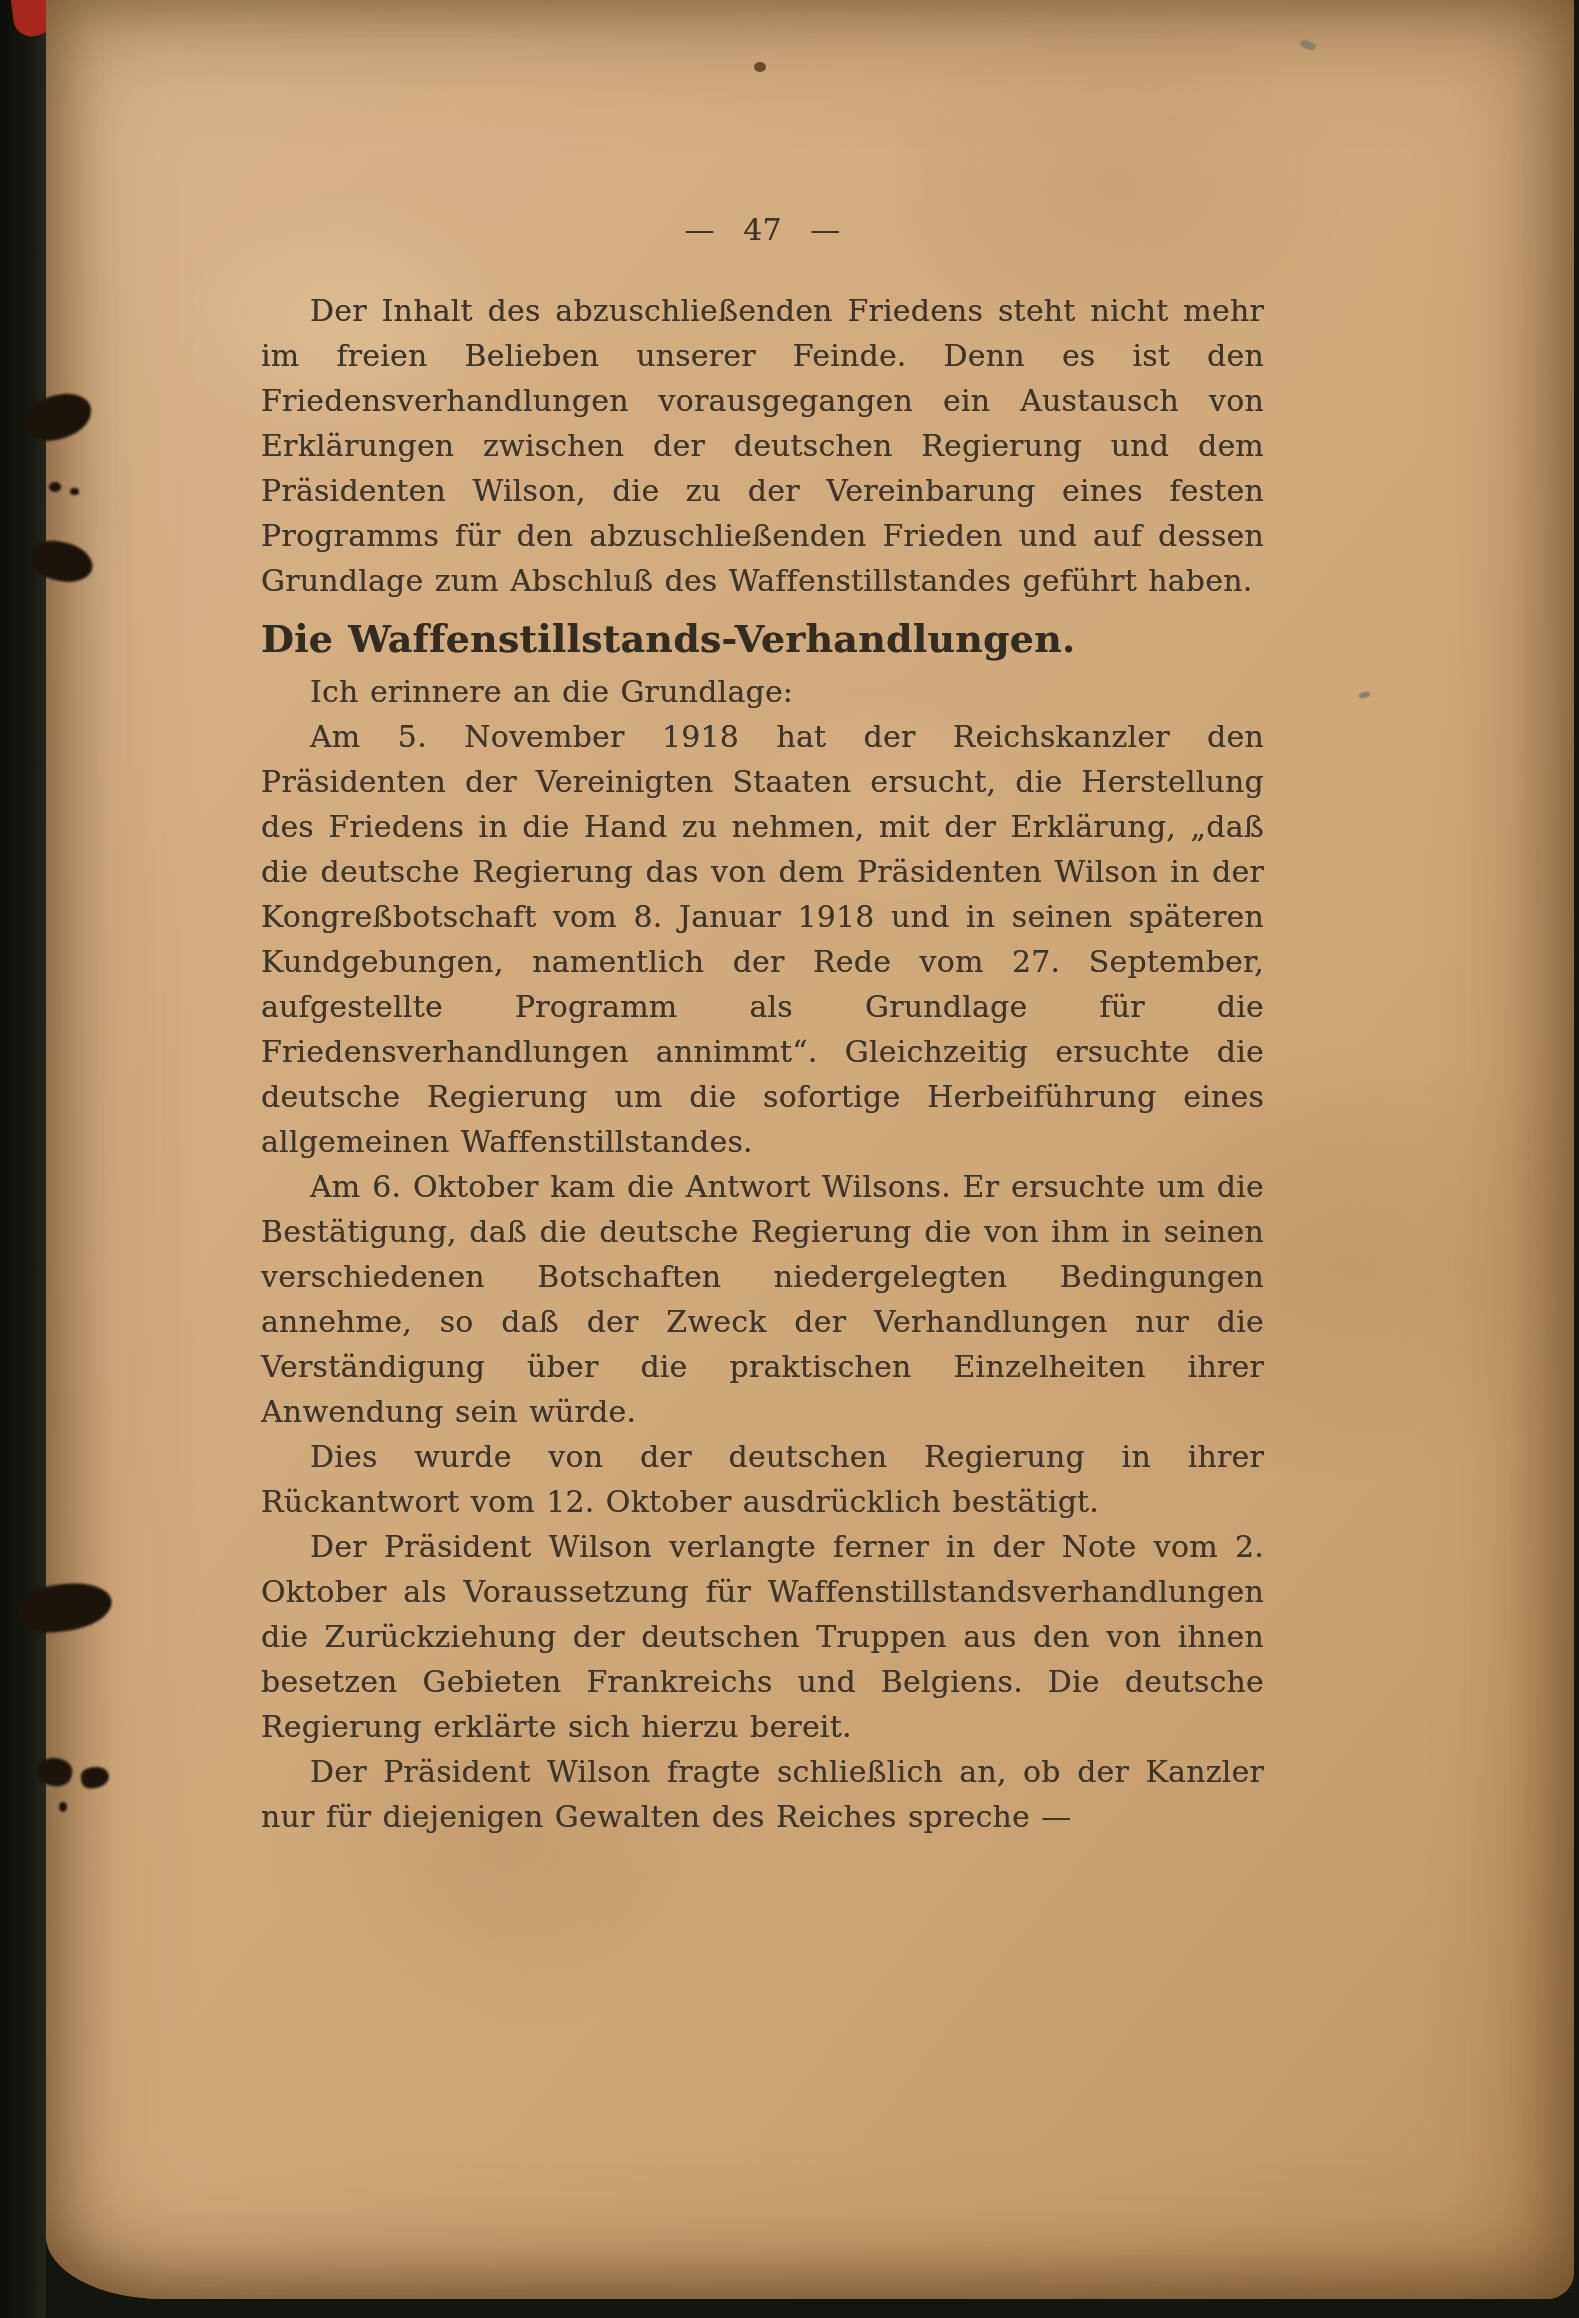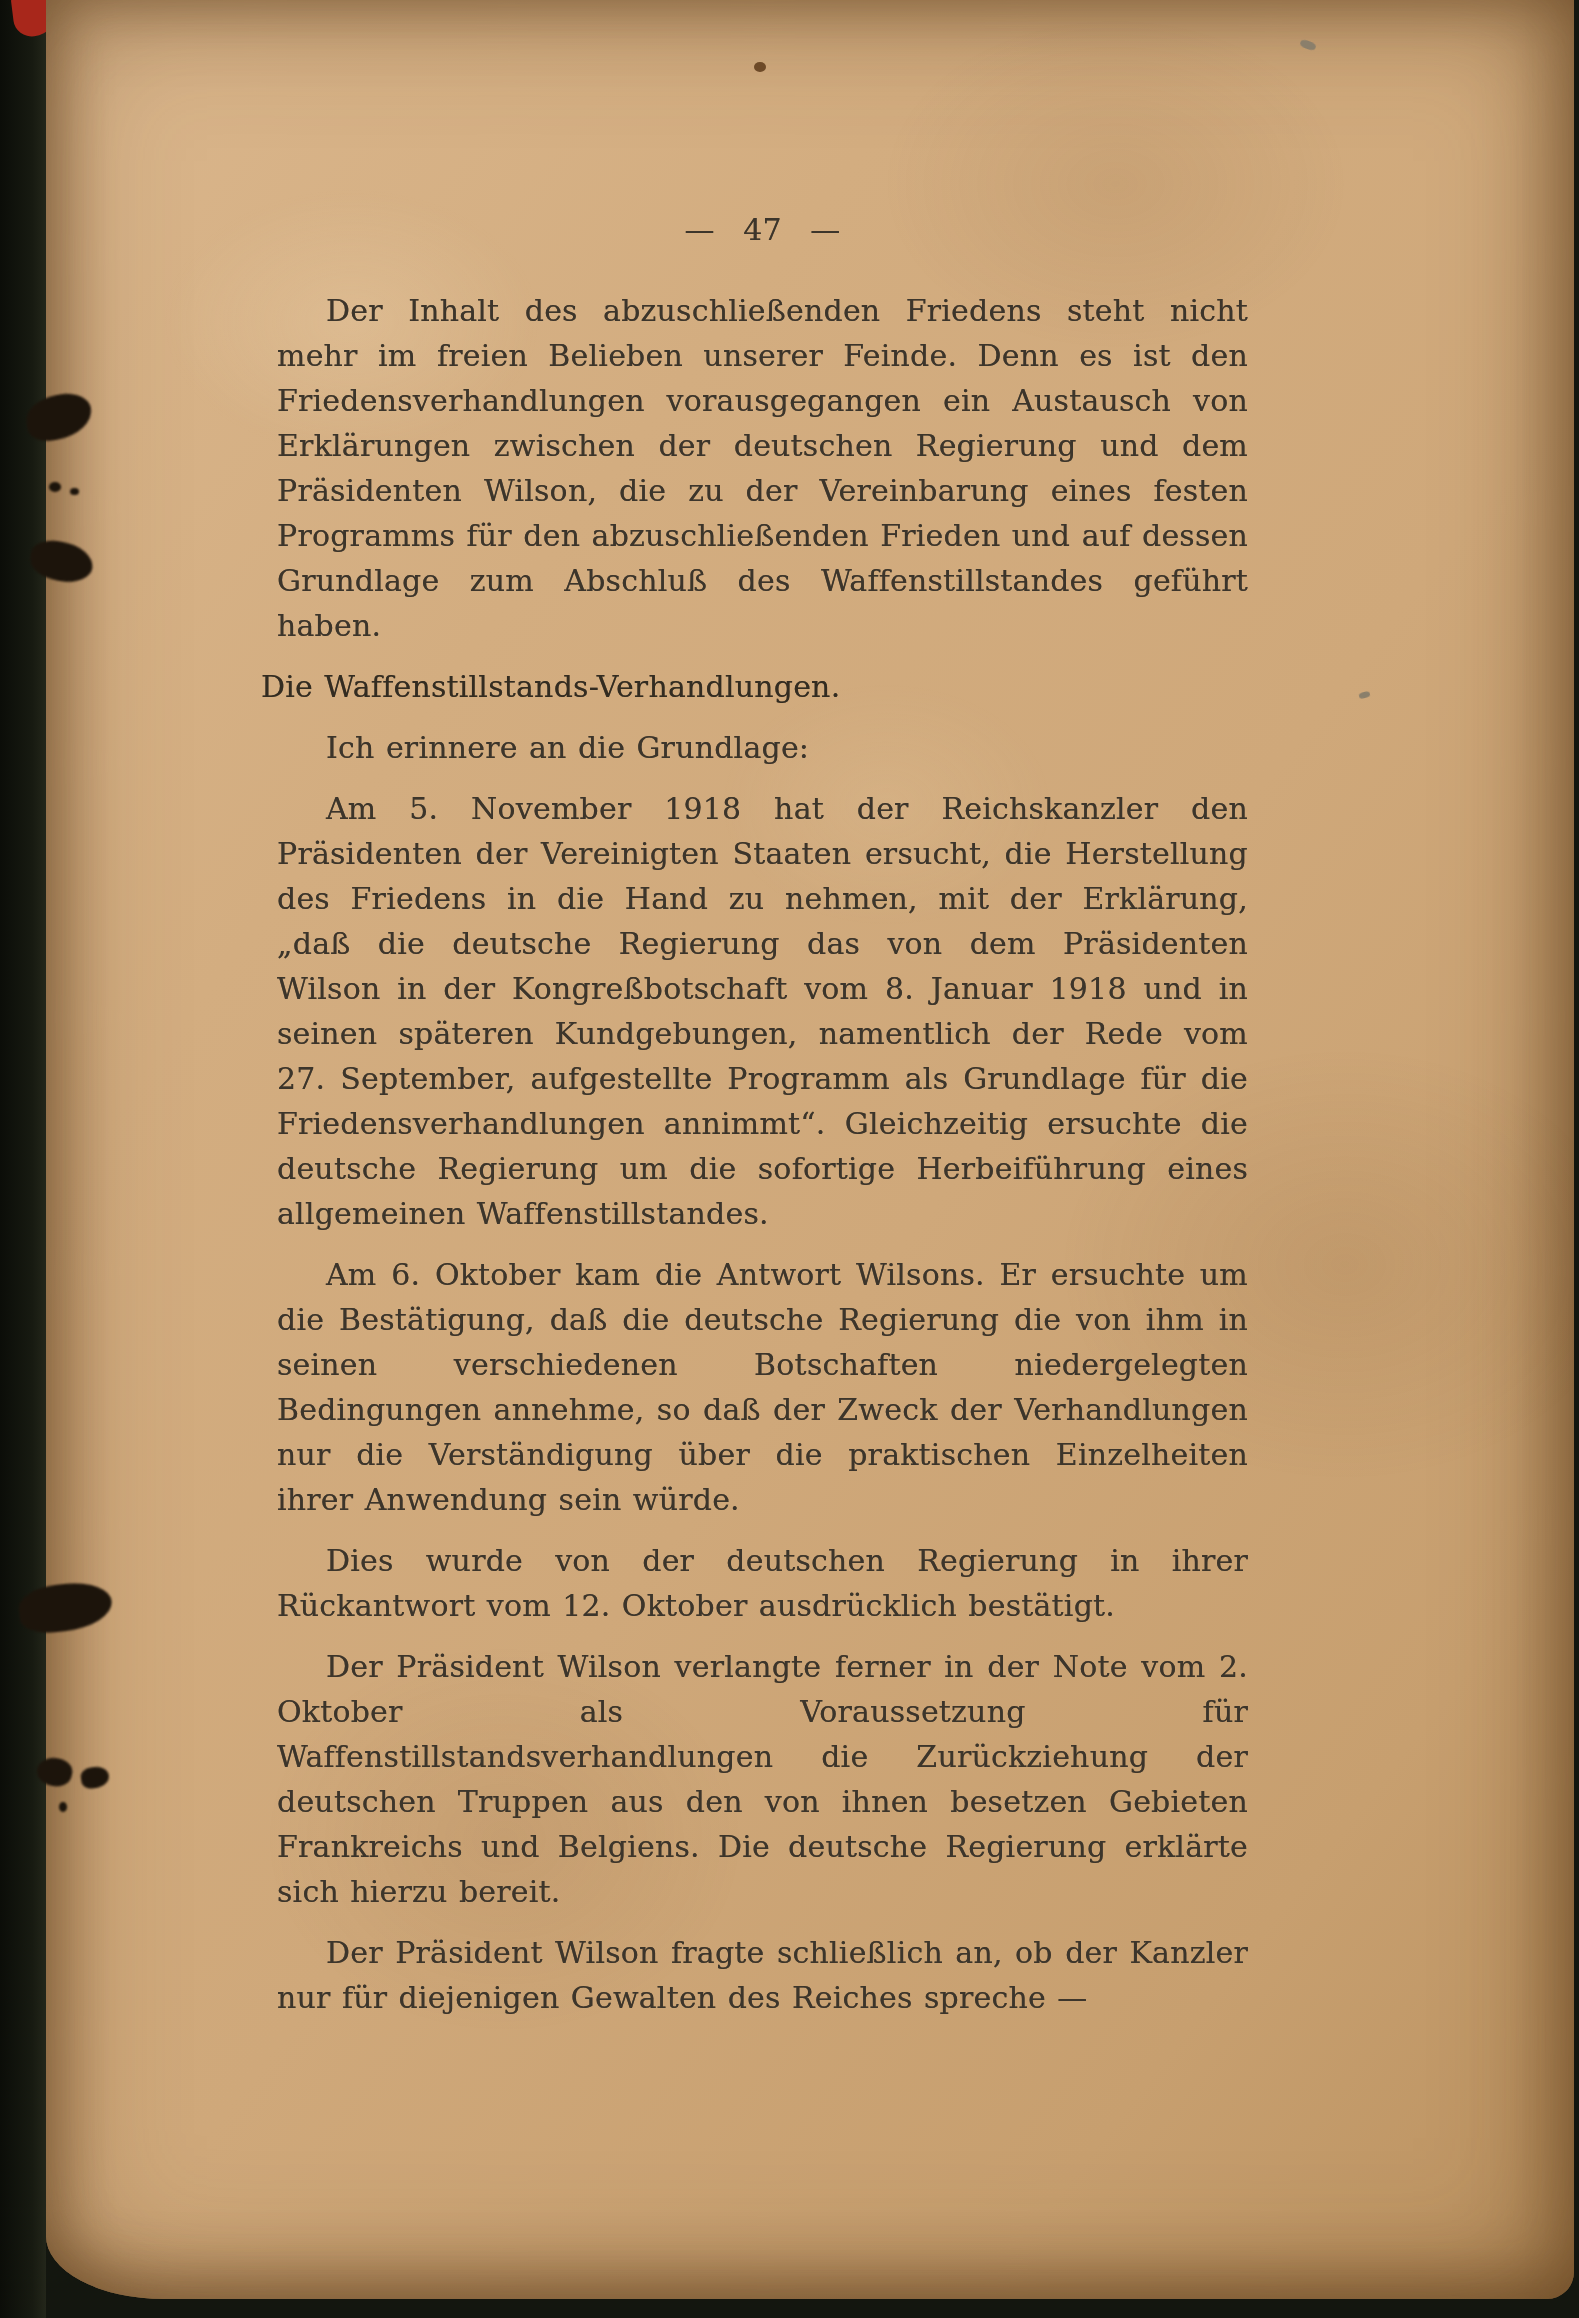--- a/index.html
+++ b/index.html
@@ -96,28 +96,28 @@
   }
   .page-number-row {
     display: flex;
     justify-content: center;
     align-items: center;
     gap: 28.4px;
     margin-bottom: 36px;
     font-size: 30px;
   }
   .para {
-    margin: 16px;
+    margin: 0;
     text-align: justify;
     text-indent: 49px;
   }
   .heading {
     margin: 12.6px 0 8px 0;
-    font-size: 30px;
-    font-weight: normal;
+    font-size: 38px;
+    font-weight: bold;
     color: #332c21;
     text-indent: 0;
   }
 </style>
 </head>
 <body>
 
 <div class="scene">
 
   <div class="binding-strip"></div>

